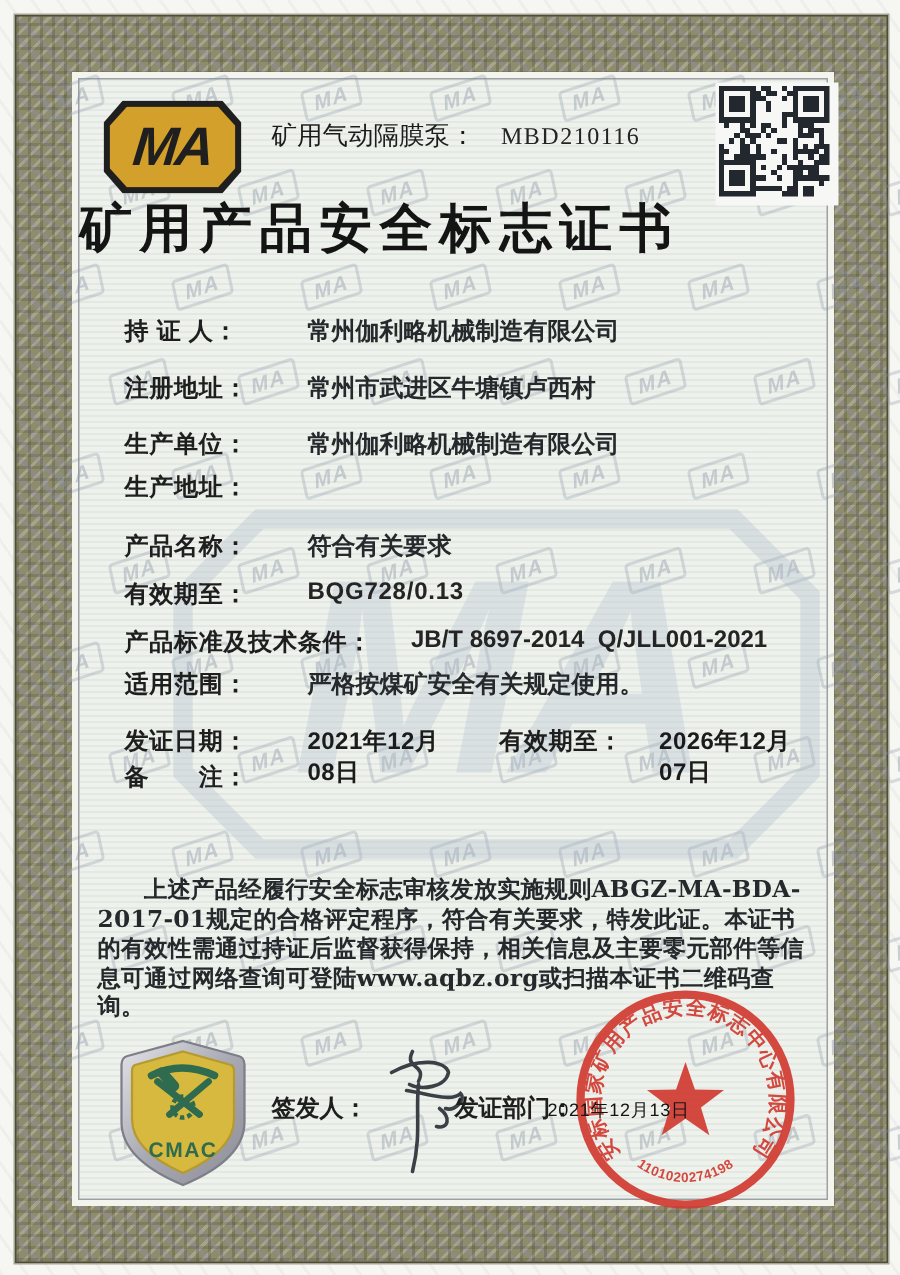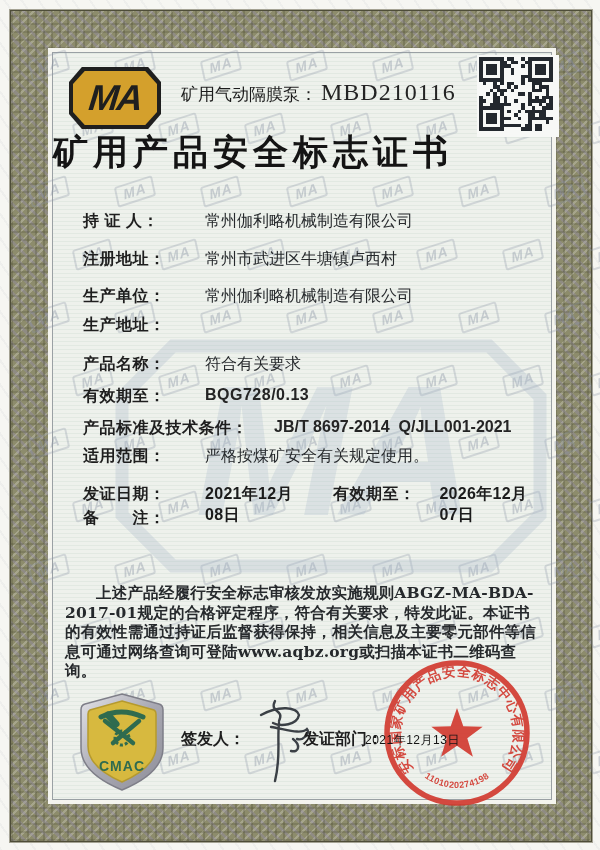--- a/index.html
+++ b/index.html
@@ -35,32 +35,32 @@
   
   .ma-logo{position:absolute;left:16px;top:14px;width:92px;height:62px;background:#1f1f1f;
     clip-path:polygon(14% 0,86% 0,100% 24%,100% 76%,86% 100%,14% 100%,0 76%,0 24%);}
   .ma-logo .in{position:absolute;inset:4px;background:#d4a02c;
     clip-path:polygon(14% 0,86% 0,100% 24%,100% 76%,86% 100%,14% 100%,0 76%,0 24%);
     display:flex;align-items:center;justify-content:center;}
   .ma-logo .in span{font:italic 900 36px "Liberation Sans",sans-serif;color:#1f1f1f;
     letter-spacing:-2px;transform:skewX(-6deg);}
   .cert-no{position:absolute;left:128px;top:26px;font-family:"Liberation Serif",serif;
     font-size:17px;color:#1c1c1c;white-space:nowrap;}
-  .cert-no .val{font-size:24px;letter-spacing:1px;margin-left:4px;}
+  .cert-no .val{font-size:16px;letter-spacing:1px;margin-left:17px;}
   .qr{position:absolute;left:424px;top:2px;width:78px;height:78px;background:#f7f8f6;padding:2px;}
   .title{position:absolute;left:0;right:0;top:76px;text-align:left;
     font-family:"Liberation Serif",serif;font-weight:900;font-size:35px;
     letter-spacing:5px;color:#141414;}
   
   .row{position:absolute;left:30px;right:14px;display:flex;align-items:flex-start;}
   .lab{flex:0 0 122px;font-size:16px;font-weight:700;color:#1e1e1e;letter-spacing:.5px;white-space:nowrap;}
   .row.wide .lab{flex:0 0 auto;}
   .row.wide .val{margin-left:26px;}
   .val{font-size:16px;color:#242424;}
-  .kai{font-family:"DejaVu Serif",serif;font-weight:400;color:#26292c;text-align:center;}
+  .kai{font-family:"DejaVu Serif",serif;font-weight:700;color:#26292c;text-align:center;}
   .sans-b{font-weight:700;color:#1b1b1b;letter-spacing:.3px;}
   .mono-ish{font-weight:700;letter-spacing:.5px;}
   .pre{white-space:pre-wrap;}
   .daterow span{display:inline-block;}
   .gap40{width:38px;}
   
   .statement{position:absolute;left:12px;right:12px;top:494px;
     font-family:"DejaVu Serif",serif;font-weight:700;font-size:15.5px;
     line-height:19.5px;color:#26292c;text-indent:2em;letter-spacing:.2px;margin-top:36px;}
   

